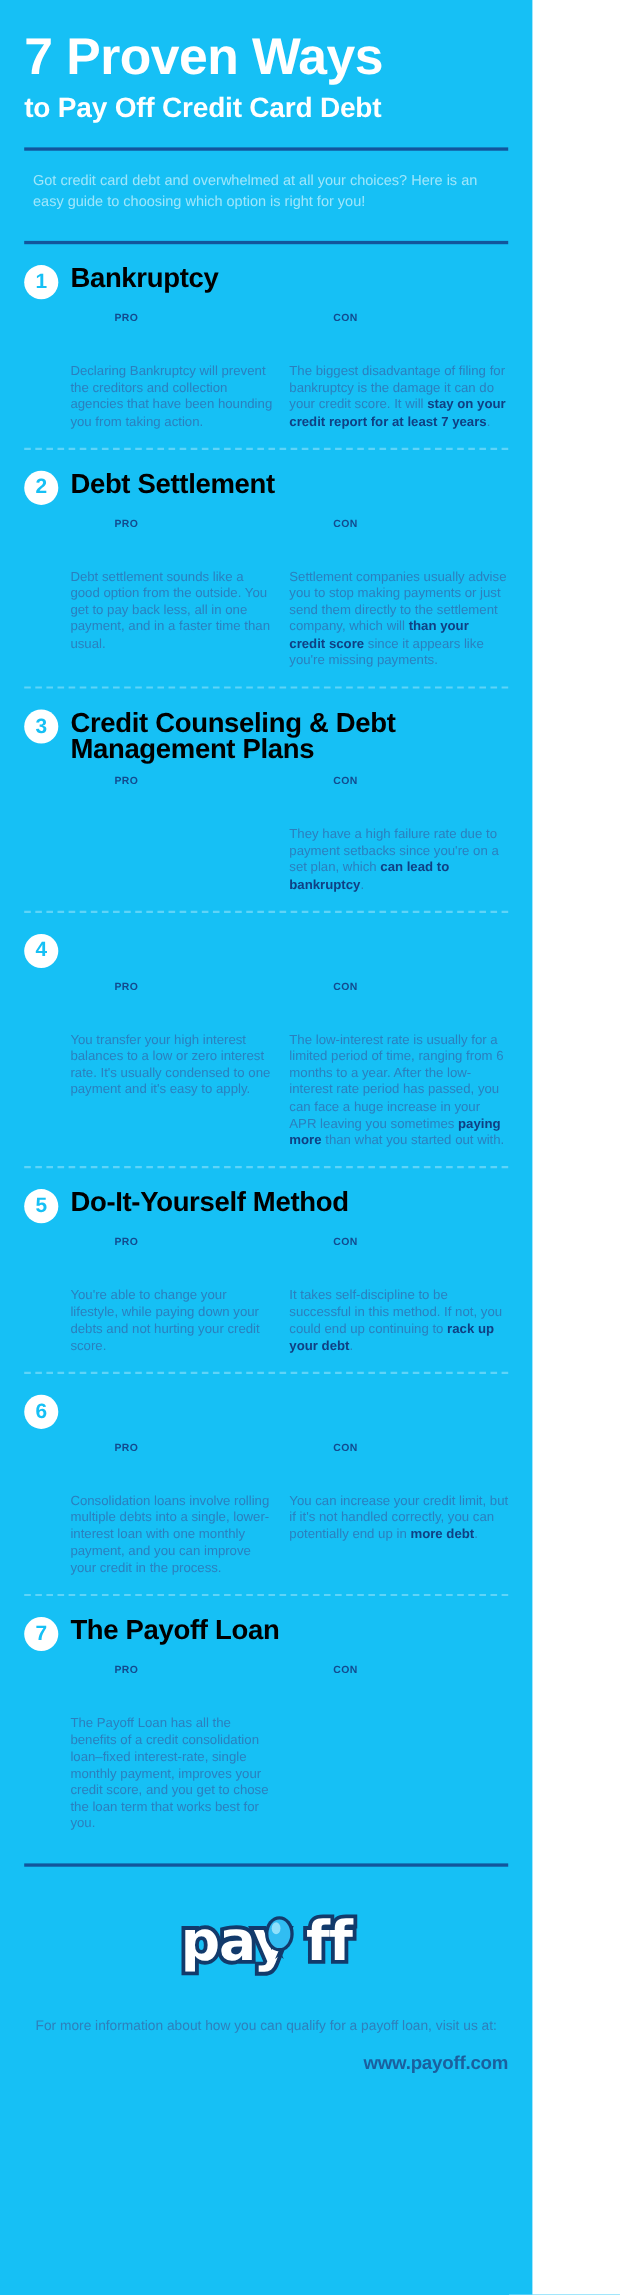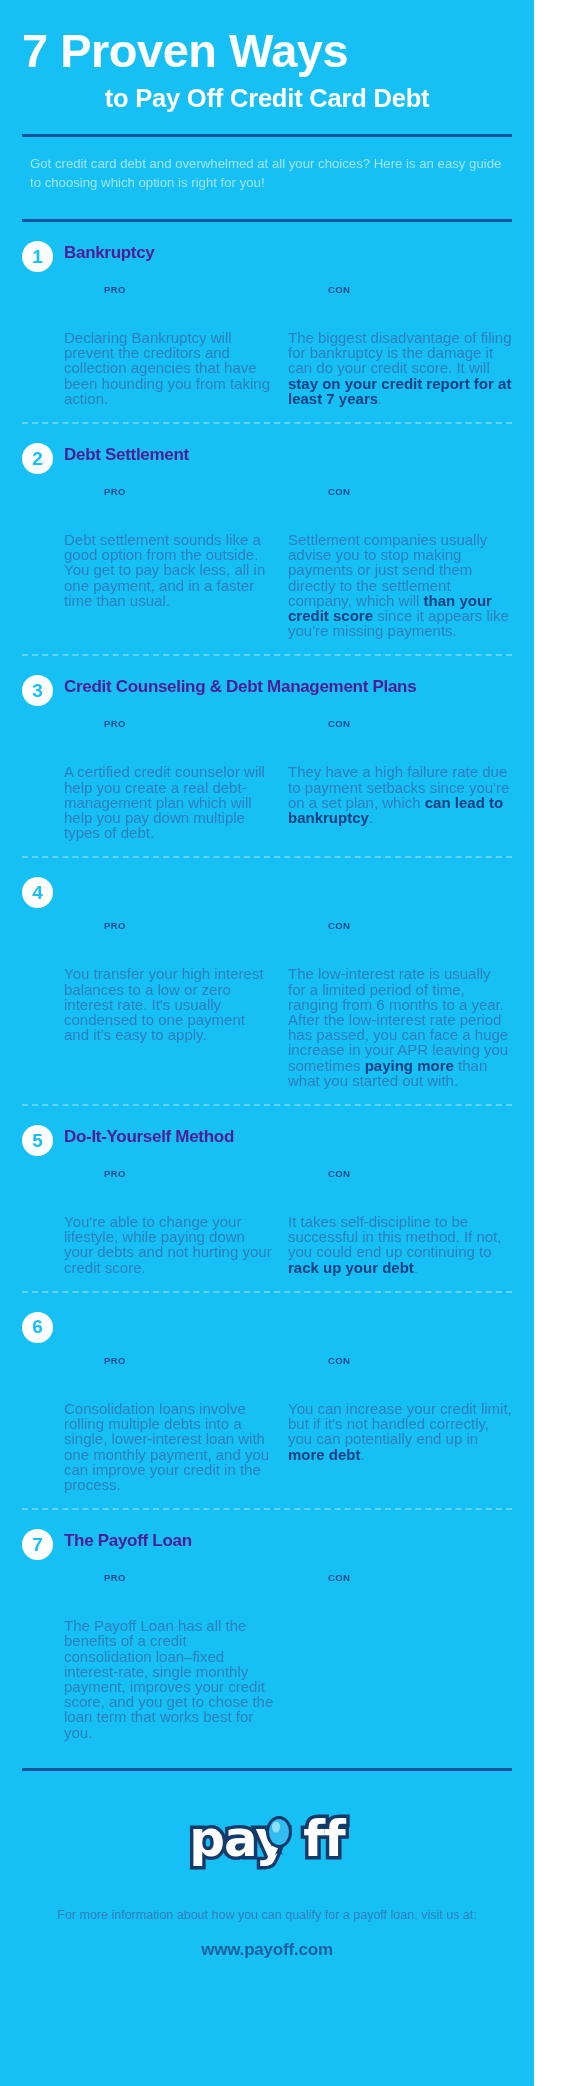--- a/index.html
+++ b/index.html
@@ -5,21 +5,21 @@
   html, body {
     margin: 0;
     padding: 0;
   }
   body {
     width: 564px;
     background: #ffffff;
     font-family: "Liberation Sans", sans-serif;
   }
   .poster {
-    width: 534px;
+    width: 484px;
     min-height: 2086px;
     background: #16c0f5;
     box-sizing: border-box;
     padding: 0;
     position: relative;
     overflow: hidden;
   }
 
   
   .header {
@@ -33,21 +33,20 @@
     letter-spacing: -0.5px;
     margin: 0;
   }
   .title-sub {
     font-size: 25.5px;
     line-height: 30px;
     font-weight: bold;
     color: #ffffff;
     margin: 7px 0 0 0;
     letter-spacing: -0.2px;
-    text-align: center;
   }
   .rule {
     height: 3px;
     background: #12559c;
     margin: 21px 0 0 0;
     border: 0;
   }
   .intro {
     font-size: 13.2px;
     line-height: 19px;
@@ -81,22 +80,22 @@
     color: #16c0f5;
     font-size: 19px;
     font-weight: bold;
     display: flex;
     align-items: center;
     justify-content: center;
     flex: 0 0 31px;
     margin-top: 1px;
   }
   .section-title {
-    color: #4c1d95;
-    font-size: 17px;
+    color: #000000;
+    font-size: 25px;
     line-height: 24px;
     font-weight: bold;
     margin-left: 11px;
     letter-spacing: -0.3px;
     padding-top: 1px;
   }
   .cols {
     display: flex;
     margin-top: 12px;
     padding-left: 42px;
@@ -109,21 +108,21 @@
   .col:last-child { padding-right: 0; }
   .pc-label {
     font-size: 9.5px;
     font-weight: bold;
     color: #134a8e;
     letter-spacing: 0.4px;
     margin-bottom: 4px;
     padding-left: 40px;
   }
   .pc-body {
-    font-size: 15px;
+    font-size: 12px;
     line-height: 15.2px;
     color: #2b7fbe;
     margin-top: 35px;
   }
   .pc-body b {
     color: #103f83;
     font-weight: bold;
   }
   .dash {
     border: 0;
@@ -153,20 +152,21 @@
     color: #2e7fbb;
     margin-top: 30px;
     text-align: center;
   }
   .footer-url {
     font-size: 17px;
     font-weight: bold;
     color: #1b5f9e;
     margin-top: 16px;
     letter-spacing: -0.2px;
+    text-align: right;
   }
 </style>
 </head>
 <body>
 
 <div class="poster">
 
   <div class="header">
     <div class="title-main">7 Proven Ways</div>
     <div class="title-sub">to Pay Off Credit Card Debt</div>
@@ -211,21 +211,20 @@
       </div>
       <hr class="dash">
       <div class="section">
         <div class="section-head">
           <div class="badge">3</div>
           <div class="section-title">Credit Counseling &amp; Debt Management Plans</div>
         </div>
         <div class="cols">
           <div class="col">
             <div class="pc-label">PRO</div>
-            <div class="pc-body">A certified credit counselor will help you create a real debt-management plan which will help you pay down multiple types of debt.</div>
           </div>
           <div class="col">
             <div class="pc-label">CON</div>
             <div class="pc-body"><span>They have a high failure rate due to payment setbacks since you're on a set plan, which </span><b>can lead to bankruptcy</b><span>.</span></div>
           </div>
         </div>
       </div>
       <hr class="dash">
       <div class="section">
         <div class="section-head">

